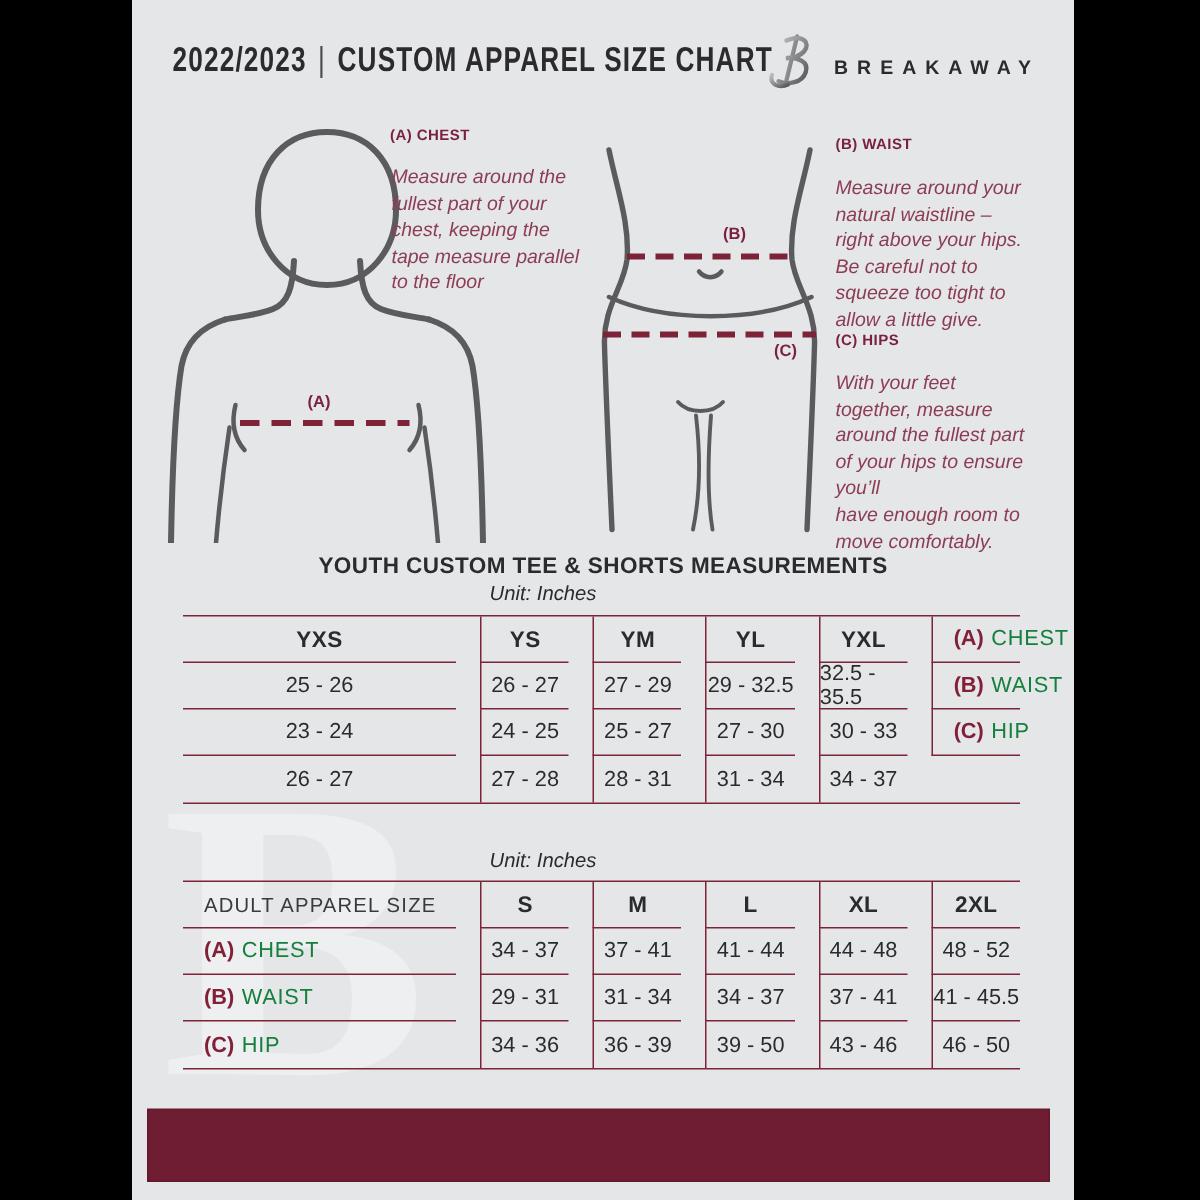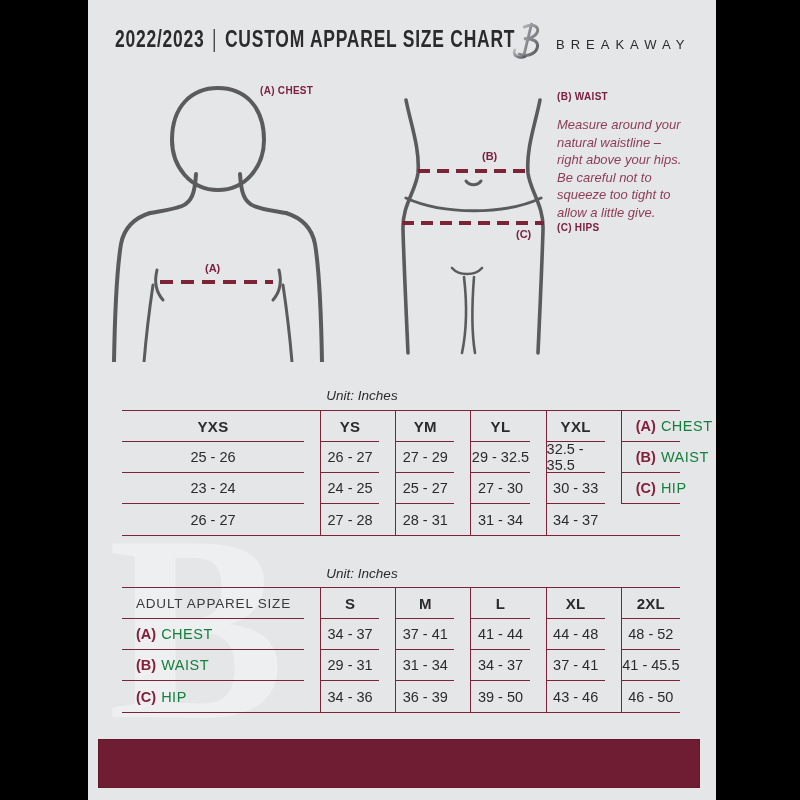--- a/index.html
+++ b/index.html
@@ -12,21 +12,21 @@
              font-weight:bold;font-size:265px;line-height:1;color:#f1f2f4;opacity:.8;z-index:0;}
 
   .layer{position:absolute;inset:0;z-index:1;}
 
   
   .header-title{position:absolute;left:27px;top:26px;white-space:nowrap;
                 font-weight:bold;font-size:23px;color:#2b2b2d;letter-spacing:1px;
                 transform:scaleX(.76);transform-origin:left top;}
   .header-title .sep{font-weight:normal;color:#4a4a4c;margin:0 10px;}
   .logo-svg{position:absolute;left:424px;top:22px;width:30px;height:38px;}
-  .brand-name{position:absolute;left:468px;top:37px;font-weight:normal;font-size:13px;
+  .brand-name{position:absolute;left:468px;top:37px;font-weight:bold;font-size:13px;
               letter-spacing:6px;color:#2b2b2d;}
 
   
   .instr-head{position:absolute;font-weight:bold;font-size:10px;color:#7b2140;letter-spacing:.3px;}
   .instr-body{position:absolute;font-style:italic;font-size:13px;line-height:17.6px;
               color:#8c3d55;white-space:pre-line;}
   .fig-label{position:absolute;font-weight:bold;font-size:11px;color:#7b2140;}
 
   .fig-svg{position:absolute;}
 
@@ -114,31 +114,44 @@
         </g>
         <g stroke="#7d2338" stroke-width="4" stroke-dasharray="12 7" fill="none">
           <path d="M25,78 L139,78"></path>
           <path d="M9,130 L151,130"></path>
         </g>
       </svg>
       <div class="fig-label" style="left:394px;top:150px">(B)</div>
       <div class="fig-label" style="left:428px;top:228px">(C)</div>
 
       <div class="instr-head" style="left:172px;top:85px">(A) CHEST</div>
+      <div class="instr-body" style="left:173px;top:109px">Measure around the
+fullest part of your
+chest, keeping the
+tape measure parallel
+to the floor</div>
 
       <div class="instr-head" style="left:469px;top:91px">(B) WAIST</div>
       <div class="instr-body" style="left:469px;top:116px">Measure around your
 natural waistline –
 right above your hips.
 Be careful not to
 squeeze too tight to
 allow a little give.</div>
 
       <div class="instr-head" style="left:469px;top:222px">(C) HIPS</div>
-
+      <div class="instr-body" style="left:469px;top:246px">With your feet
+together, measure
+around the fullest part
+of your hips to ensure
+you’ll
+have enough room to
+move comfortably.</div>
+
+      <div class="section-title" style="top:369px">YOUTH CUSTOM TEE &amp; SHORTS MEASUREMENTS</div>
       <div class="unit-line" style="top:388px">Unit: Inches</div>
 
       <div class="size-table" style="top:410px">
         <div class="size-col">YXS</div>
         <div class="size-col">YS</div>
         <div class="size-col">YM</div>
         <div class="size-col">YL</div>
         <div class="size-col">YXL</div>
 
         <div class="label-cell">

